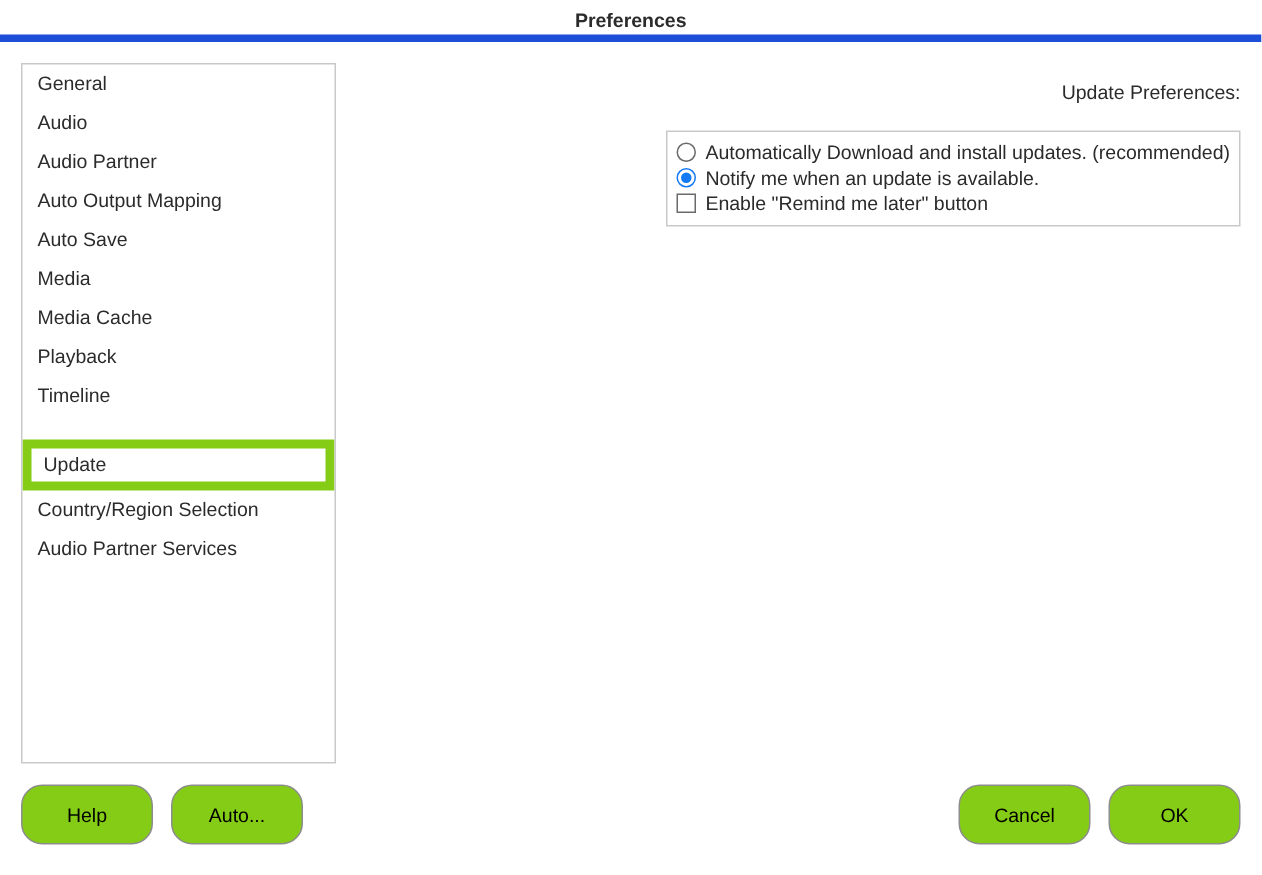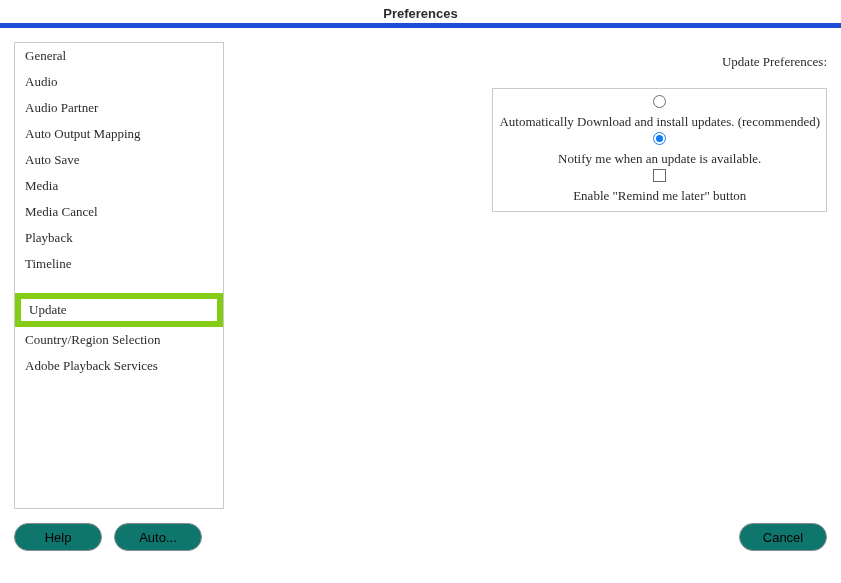--- a/index.html
+++ b/index.html
@@ -19,21 +19,20 @@
     text-align: center;
     font-weight: 600;
     border-bottom: 5px solid #1d4ed8;
     font-size: 13px;
   }
   .content {
     display: flex;
     padding: 14px;
     gap: 14px;
     height: 495px;
-    font-family: Liberation Serif, serif;
   }
   .sidebar {
     width: 210px;
     border: 1px solid #c9c9c9;
     background: #fff;
     overflow: hidden;
   }
   .sidebar-item {
     padding: 4px 8px;
     cursor: pointer;
@@ -58,21 +57,20 @@
     padding: 5px 6px 6px 6px;
     display: inline-block;
   }
   .option-row {
     display: flex;
     align-items: center;
     gap: 6px;
     padding: 1px 0;
     font-size: 13px;
     cursor: pointer;
-    flex-direction: column;
   }
   .radio {
     width: 13px; height: 13px; border-radius: 50%;
     border: 1.5px solid #6a6a6a;
     display: inline-flex; align-items: center; justify-content: center;
     flex-shrink: 0;
   }
   .radio.selected {
     border-color: #147af3;
   }
@@ -86,48 +84,48 @@
   }
   .footer {
     display: flex;
     align-items: center;
     padding: 0 14px 14px 14px;
     gap: 12px;
   }
   .spacer { flex: 1; }
   .btn {
     min-width: 88px;
-    height: 28px;
+    height: 40px;
     border: 1px solid #8d8d8d;
     border-radius: 14px;
-    background: #0f766e;
+    background: #84cc16;
     font-size: 13px;
     cursor: pointer;
     padding: 0 18px;
   }
 </style>
 </head>
 <body>
 
 <div class="titlebar">Preferences</div>
 
 <div class="content">
   <div class="sidebar" id="sidebar">
       <div class="sidebar-item"><span>General</span></div>
       <div class="sidebar-item"><span>Audio</span></div>
       <div class="sidebar-item"><span>Audio Partner</span></div>
       <div class="sidebar-item"><span>Auto Output Mapping</span></div>
       <div class="sidebar-item"><span>Auto Save</span></div>
       <div class="sidebar-item"><span>Media</span></div>
-      <div class="sidebar-item"><span>Media Cancel</span></div>
+      <div class="sidebar-item"><span>Media Cache</span></div>
       <div class="sidebar-item"><span>Playback</span></div>
       <div class="sidebar-item"><span>Timeline</span></div>
       <div class="sidebar-item selected"><span>Update</span></div>
       <div class="sidebar-item"><span>Country/Region Selection</span></div>
-      <div class="sidebar-item"><span>Adobe Playback Services</span></div>
+      <div class="sidebar-item"><span>Audio Partner Services</span></div>
     </div>
   <div class="main">
     <div class="section-title">Update Preferences:</div>
     <div class="options-box" id="options-box"><div class="option-row">
           <span class="radio"></span>
           <span>Automatically Download and install updates. (recommended)</span>
         </div><div class="option-row">
           <span class="radio selected"></span>
           <span>Notify me when an update is available.</span>
         </div><div class="option-row">
@@ -135,13 +133,14 @@
           <span>Enable "Remind me later" button</span>
         </div></div>
   </div>
 </div>
 
 <div class="footer">
   <button class="btn">Help</button>
   <button class="btn">Auto...</button>
   <div class="spacer"></div>
   <button class="btn">Cancel</button>
+  <button class="btn">OK</button>
 </div>
 
 </body></html>

